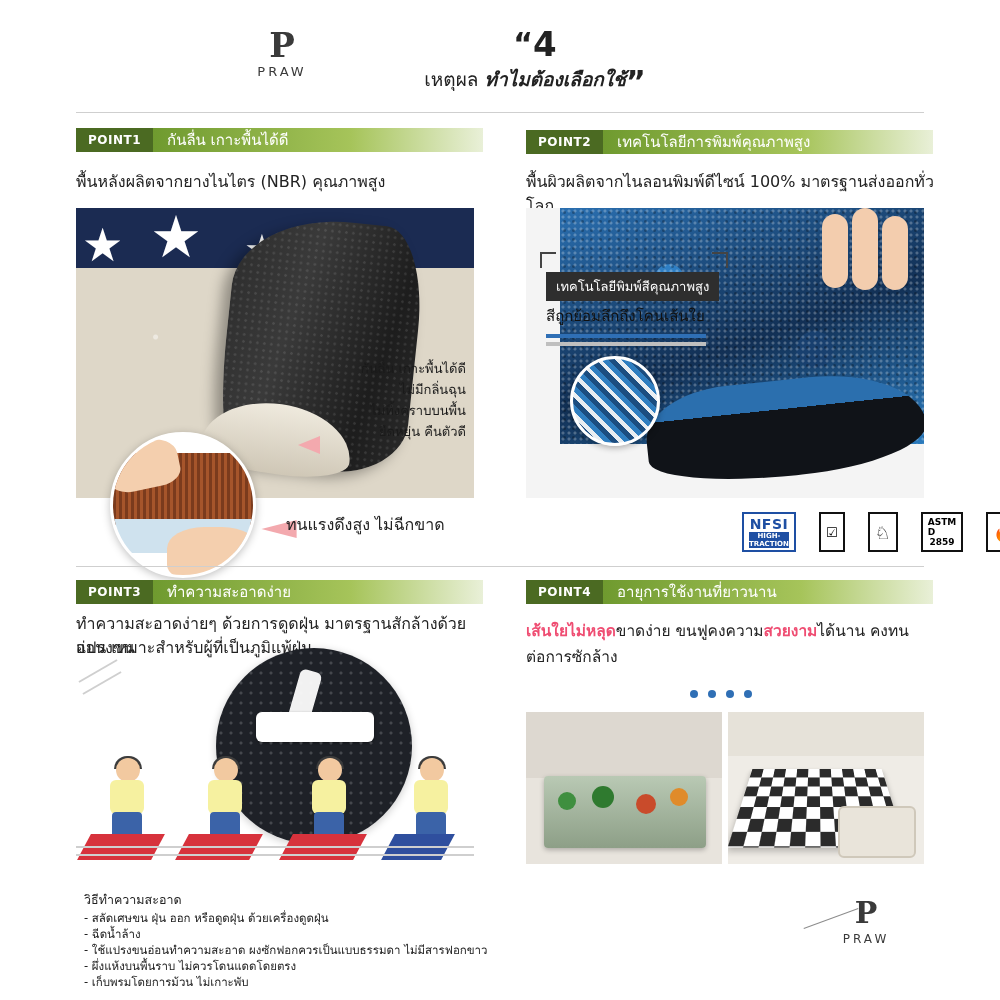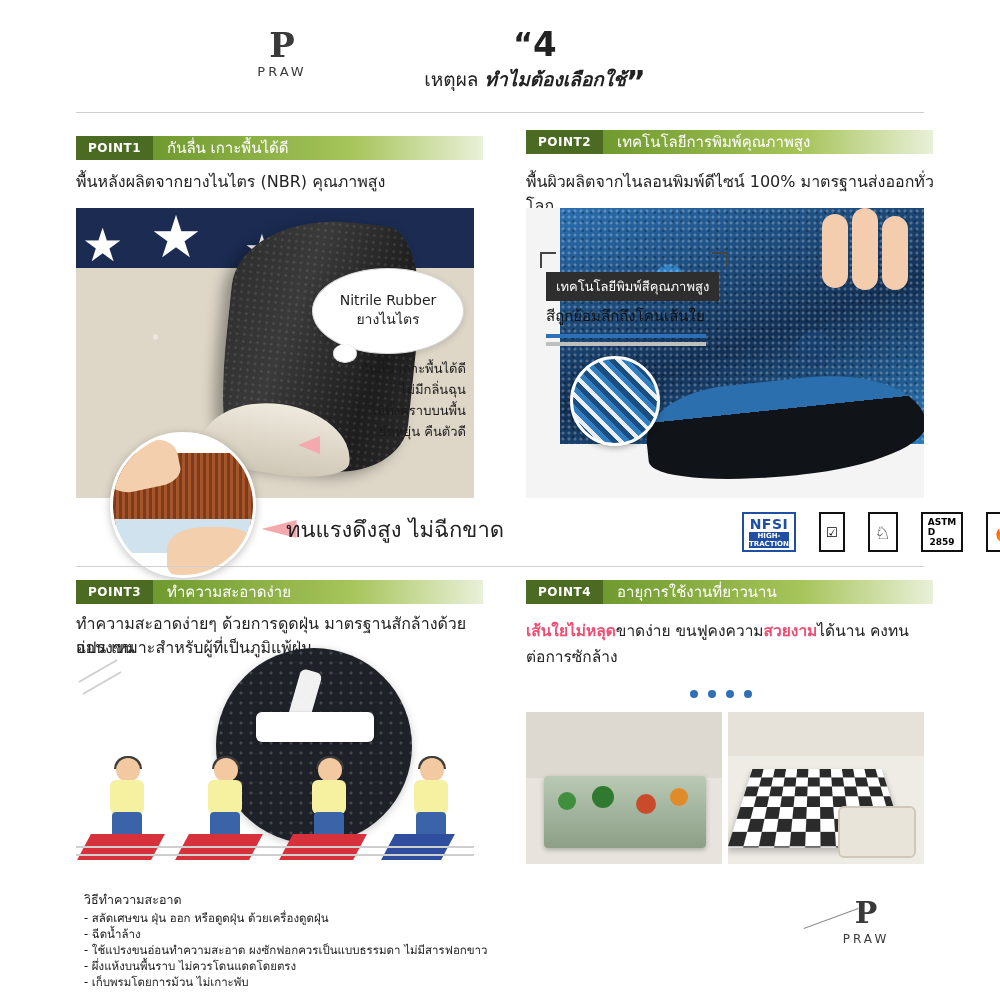--- a/index.html
+++ b/index.html
@@ -90,21 +90,21 @@
 
   
   #p1-circle { left:110px; top:432px; width:146px; height:146px; border-radius:50%;
     border:3px solid #fff; box-shadow:0 2px 8px rgba(0,0,0,.25); overflow:hidden; background:#fff; }
   .ci-brown { position:absolute; left:0; top:18px; width:100%; height:72px;
     background: repeating-linear-gradient(90deg,#7b3b1d 0 3px,#a6552b 3px 6px); }
   .ci-blue { position:absolute; left:0; top:84px; width:100%; height:34px; background:#cfe2ee; }
   .hand {
     position:absolute; width:72px; height:48px; background:#f4cfae; border-radius:40% 40% 30% 30%;
   }
-  .p1-note { position:absolute; left:286px; top:512px; font-size:22px; color:#222;text-align:right; }
+  .p1-note { position:absolute; left:286px; top:512px; font-size:16px; color:#222;text-align:right; }
 
   
   #p2-photo { left:526px; top:208px; width:398px; height:290px; background:#f4f4f4; }
   .blue-mat {
     position:absolute; left:34px; top:0; width:364px; height:236px;
     background:
       radial-gradient(circle at 30% 30%, #2f7fc4 0 14px, transparent 15px),
       radial-gradient(circle at 70% 60%, #18406f 0 18px, transparent 19px),
       linear-gradient(160deg,#2a6fb0,#123055 55%, #2b7bbd);
   }
@@ -198,40 +198,36 @@
       <div class="hq-num">
         <span class="hq-q">“</span><span>4</span>
       </div>
       <div class="hq-sub">
         <span>เหตุผล </span><span class="em">ทำไมต้องเลือกใช้</span><span class="hq-q">”</span>
       </div>
     </div>
   </div>
   <hr class="rule" style="top:112px">
 
-  <div class="pointbar" style="left:76px; top:136px; width:398px;text-align:center;">
+  <div class="pointbar" style="left:76px; top:128px; width:398px;text-align:center;">
     <div class="tag">POINT1</div>
     <div class="title">กันลื่น เกาะพื้นได้ดี</div>
   </div>
   <div class="subtext" style="left:76px; top:170px; width:420px;">พื้นหลังผลิตจากยางไนไตร (NBR) คุณภาพสูง</div>
 
   <div class="photo" id="p1-photo">
     <div class="mat-top">
       <span class="star" style="left:6px; top:14px;">★</span>
       <span class="star" style="left:74px; top:6px; font-size:58px;">★</span>
       <span class="star" style="left:168px; top:18px; font-size:40px;">★</span>
     </div>
     <div class="mat-cream"></div>
     <div class="roll"></div>
     <div class="roll-edge"></div>
 
-    <div class="bubble">
-      <div>Nitrile Rubber</div>
-      <div>ยางไนไตร</div>
-    </div>
 
     <div class="featlist">
       <div>กันลื่น เกาะพื้นได้ดี</div>
       <div>ไม่มีกลิ่นฉุน</div>
       <div>ไม่ทิ้งคราบบนพื้น</div>
       <div>ยืดหยุ่น คืนตัวดี</div>
     </div>
     <div class="arrow-pink" style="right:154px; top:228px;"></div>
   </div>
 

